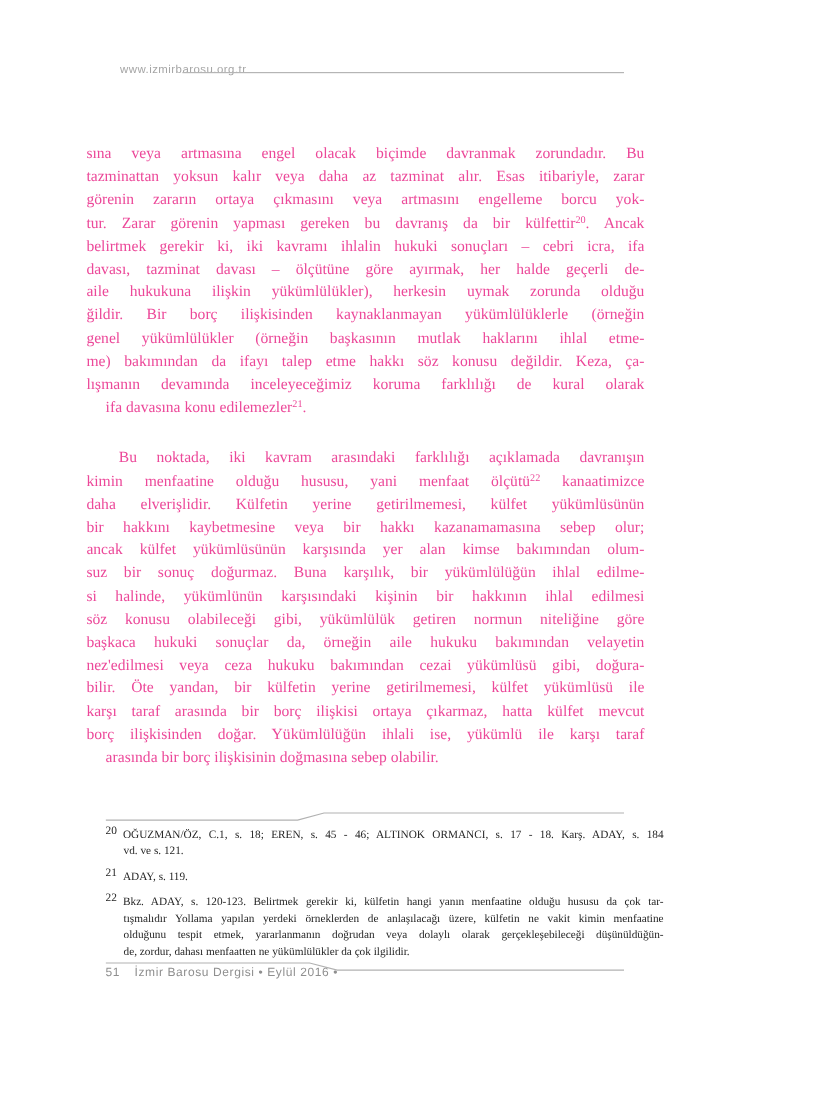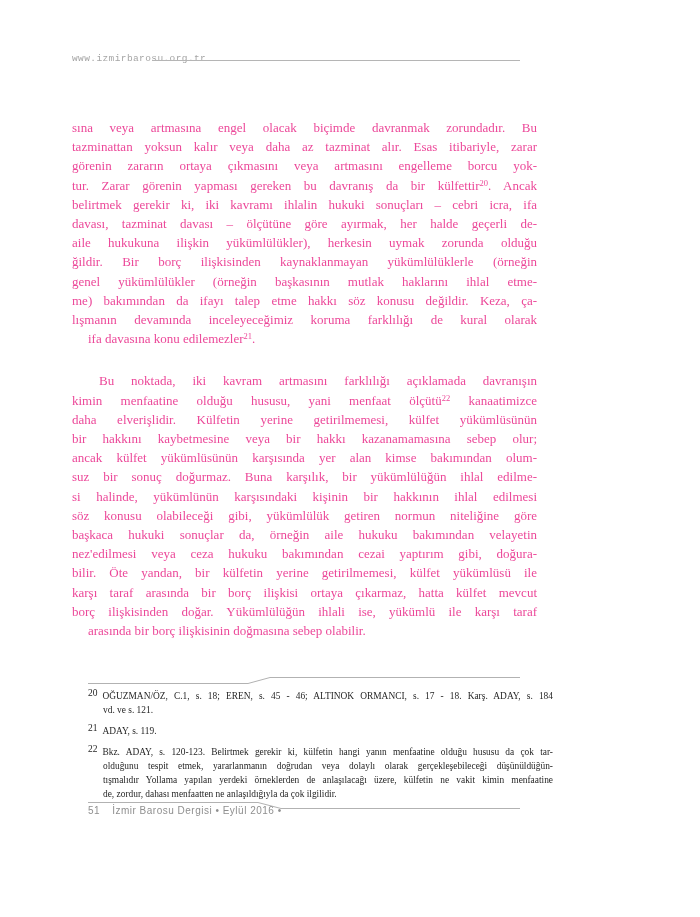--- a/index.html
+++ b/index.html
@@ -6,22 +6,22 @@
   .page{
     position:relative;
     width:700px;height:917px;
     margin:0 auto;
     background:#ffffff;
     font-family:"Liberation Serif", serif;
     overflow:hidden;
   }
   
   .header-url{
-    position:absolute;left:72px;top:53px;
-    font-family:Liberation Mono, monospace;
+    position:absolute;left:100px;top:53px;
+    font-family:Liberation Sans, sans-serif;
     font-size:9.5px;letter-spacing:.4px;color:#a5a5a5;
   }
   .header-rule{
     position:absolute;left:152px;top:60px;width:368px;height:1px;
     background:#b5b5b5;
   }
   
   .body-text{
     position:absolute;left:72px;top:118px;width:465px;
     font-size:13px;line-height:19.2px;color:#ec4899;
@@ -84,30 +84,30 @@
         <div class="bline">belirtmek gerekir ki, iki kavramı ihlalin hukuki sonuçları – cebri icra, ifa</div>
         <div class="bline">davası, tazminat davası – ölçütüne göre ayırmak, her halde geçerli de-</div>
         <div class="bline">aile hukukuna ilişkin yükümlülükler), herkesin uymak zorunda olduğu</div>
         <div class="bline">ğildir. Bir borç ilişkisinden kaynaklanmayan yükümlülüklerle (örneğin</div>
         <div class="bline">genel yükümlülükler (örneğin başkasının mutlak haklarını ihlal etme-</div>
         <div class="bline">me) bakımından da ifayı talep etme hakkı söz konusu değildir. Keza, ça-</div>
         <div class="bline">lışmanın devamında inceleyeceğimiz koruma farklılığı de kural olarak</div>
         <div class="bline last">ifa davasına konu edilemezler<sup>21</sup>.</div>
       </div>
       <div class="para">
-        <div class="bline ind">Bu noktada, iki kavram artmasını farklılığı açıklamada davranışın</div>
+        <div class="bline ind">Bu noktada, iki kavram arasındaki farklılığı açıklamada davranışın</div>
         <div class="bline">kimin menfaatine olduğu hususu, yani menfaat ölçütü<sup>22</sup> kanaatimizce</div>
         <div class="bline">daha elverişlidir. Külfetin yerine getirilmemesi, külfet yükümlüsünün</div>
         <div class="bline">bir hakkını kaybetmesine veya bir hakkı kazanamamasına sebep olur;</div>
         <div class="bline">ancak külfet yükümlüsünün karşısında yer alan kimse bakımından olum-</div>
         <div class="bline">suz bir sonuç doğurmaz. Buna karşılık, bir yükümlülüğün ihlal edilme-</div>
         <div class="bline">si halinde, yükümlünün karşısındaki kişinin bir hakkının ihlal edilmesi</div>
         <div class="bline">söz konusu olabileceği gibi, yükümlülük getiren normun niteliğine göre</div>
         <div class="bline">başkaca hukuki sonuçlar da, örneğin aile hukuku bakımından velayetin</div>
-        <div class="bline">nez'edilmesi veya ceza hukuku bakımından cezai yaptırım gibi, doğura-</div>
+        <div class="bline">nez'edilmesi veya ceza hukuku bakımından cezai yükümlüsü gibi, doğura-</div>
         <div class="bline">bilir. Öte yandan, bir külfetin yerine getirilmemesi, külfet yükümlüsü ile</div>
         <div class="bline">karşı taraf arasında bir borç ilişkisi ortaya çıkarmaz, hatta külfet mevcut</div>
         <div class="bline">borç ilişkisinden doğar. Yükümlülüğün ihlali ise, yükümlü ile karşı taraf</div>
         <div class="bline last">arasında bir borç ilişkisinin doğmasına sebep olabilir.</div>
       </div>
     </div>
 
   <svg class="rule-svg fnsep" viewBox="0 0 432 12" preserveAspectRatio="none">
     <path d="M0,9.5 H160 L182,3.5 H432"></path>
   </svg>
@@ -115,23 +115,23 @@
   <div class="footnotes">
       <div class="fn">
         <div class="fnline"><sup class="fnm">20</sup>OĞUZMAN/ÖZ, C.1, s. 18; EREN, s. 45 - 46; ALTINOK ORMANCI, s. 17 - 18. Karş. ADAY, s. 184</div>
         <div class="fnline last cont">vd. ve s. 121.</div>
       </div>
       <div class="fn">
         <div class="fnline last"><sup class="fnm">21</sup>ADAY, s. 119.</div>
       </div>
       <div class="fn">
         <div class="fnline"><sup class="fnm">22</sup>Bkz. ADAY, s. 120-123. Belirtmek gerekir ki, külfetin hangi yanın menfaatine olduğu hususu da çok tar-</div>
+        <div class="fnline cont">tışmalıdır Yollama yapılan yerdeki örneklerden de anlaşılacağı üzere, külfetin ne vakit kimin menfaatine</div>
         <div class="fnline cont">olduğunu tespit etmek, yararlanmanın doğrudan veya dolaylı olarak gerçekleşebileceği düşünüldüğün-</div>
-        <div class="fnline cont">tışmalıdır Yollama yapılan yerdeki örneklerden de anlaşılacağı üzere, külfetin ne vakit kimin menfaatine</div>
-        <div class="fnline last cont">de, zordur, dahası menfaatten ne anlaşıldığıyla da çok ilgilidir.</div>
+        <div class="fnline last cont">de, zordur, dahası menfaatten ne yükümlülükler da çok ilgilidir.</div>
       </div>
     </div>
 
   <svg class="rule-svg footrule" viewBox="0 0 432 12" preserveAspectRatio="none">
     <path d="M0,3.5 H170 L193,9.5 H432"></path>
   </svg>
 
   <div class="footer-text">
     <span>51</span><span class="journal">İzmir Barosu Dergisi • Eylül 2016 •</span>
   </div>

